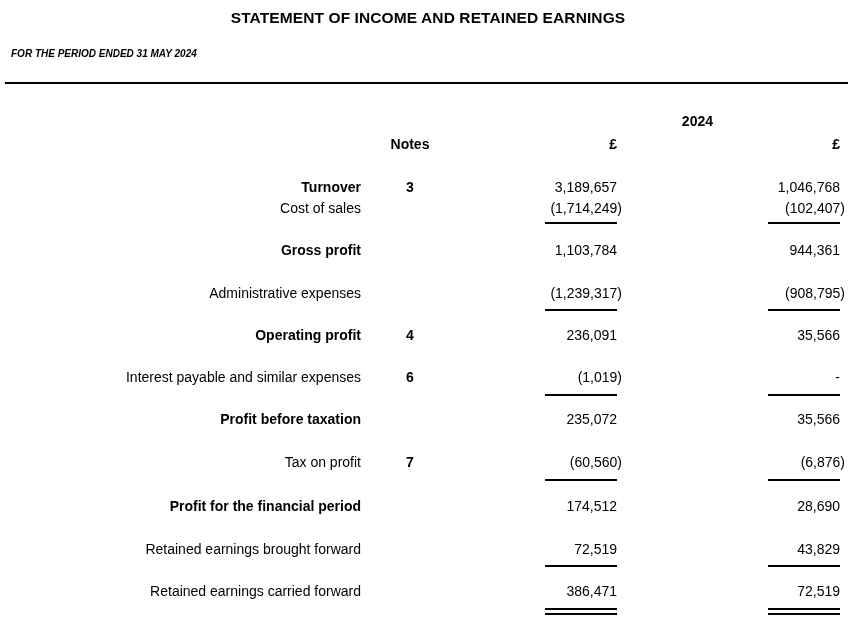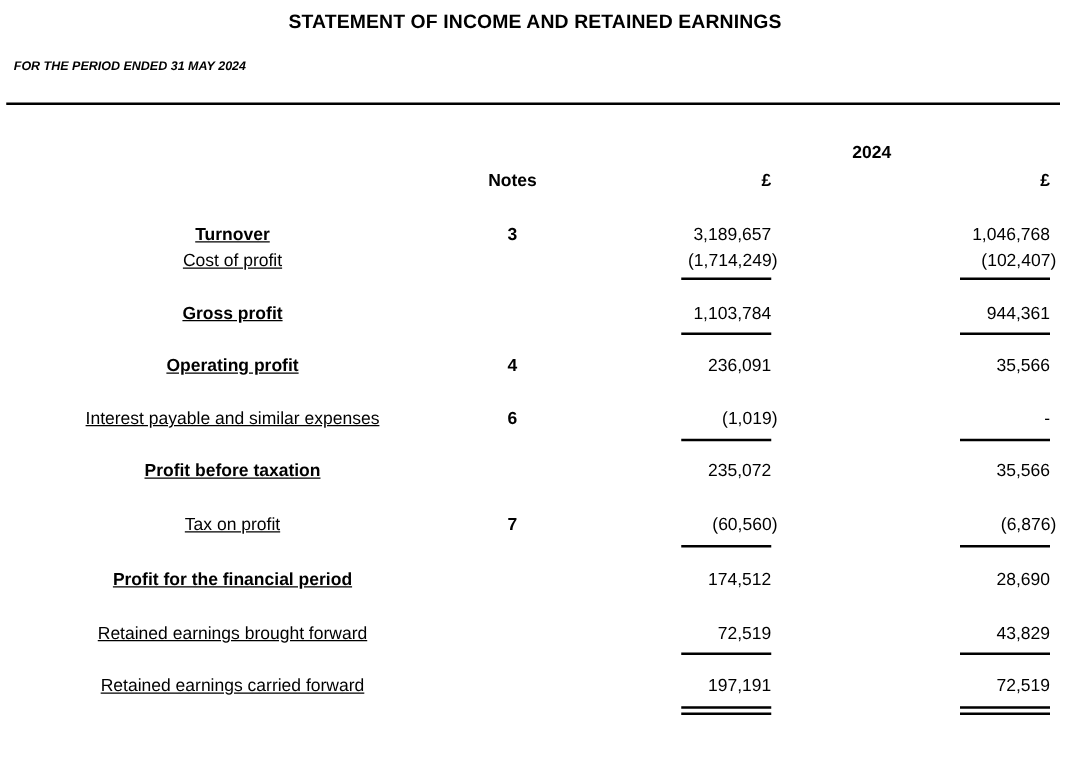--- a/index.html
+++ b/index.html
@@ -32,21 +32,21 @@
     border-top: 2px solid #000;
     margin: 19px -3px 0 -6px;
     height: 0;
   }
 
   .grid {
     display: grid;
     grid-template-columns: 350px 98px 164px 222px;
     font-size: 14px;
   }
-  .c-label { text-align: center; text-decoration: underline; }
+  .c-label { text-align: right; }
   .c-notes { text-align: center; font-weight: bold; }
   .c-amt  { text-align: right; padding-right: 6px; }
   .c-amt2 { text-align: right; padding-right: 5px; }
   .c-amt.hang  { padding-right: 1px; }  
   .c-amt2.hang { padding-right: 0; }
 
   .hdr { line-height: 23px; font-weight: bold; }
   .row { line-height: 21px; }
   .row.bold .c-label { font-weight: bold; }
 
@@ -98,21 +98,21 @@
   </div>
 
   <div class="grid row bold mt21">
     <div class="c-label">Turnover</div>
     <div class="c-notes">3</div>
     <div class="c-amt">3,189,657</div>
     <div class="c-amt2">1,046,768</div>
   </div>
 
   <div class="grid row">
-    <div class="c-label">Cost of profit</div>
+    <div class="c-label">Cost of sales</div>
     <div class="c-notes"></div>
     <div class="c-amt hang">(1,714,249)</div>
     <div class="c-amt2 hang">(102,407)</div>
   </div>
 
   <div class="grid h21">
     <div class="c-label"></div>
     <div class="c-notes"></div>
     <div class="c-amt">
         <div class="rule rt3"></div>
@@ -122,20 +122,26 @@
       </div>
   </div>
 
   <div class="grid row bold">
     <div class="c-label">Gross profit</div>
     <div class="c-notes"></div>
     <div class="c-amt">1,103,784</div>
     <div class="c-amt2">944,361</div>
   </div>
 
+  <div class="grid row mt22">
+    <div class="c-label">Administrative expenses</div>
+    <div class="c-notes"></div>
+    <div class="c-amt hang">(1,239,317)</div>
+    <div class="c-amt2 hang">(908,795)</div>
+  </div>
 
   <div class="grid h21">
     <div class="c-label"></div>
     <div class="c-notes"></div>
     <div class="c-amt">
         <div class="rule rt5"></div>
       </div>
     <div class="c-amt2">
         <div class="rule rt5"></div>
       </div>
@@ -212,21 +218,21 @@
         <div class="rule rt5"></div>
       </div>
     <div class="c-amt2">
         <div class="rule rt5"></div>
       </div>
   </div>
 
   <div class="grid row">
     <div class="c-label">Retained earnings carried forward</div>
     <div class="c-notes"></div>
-    <div class="c-amt">197,191</div>
+    <div class="c-amt">386,471</div>
     <div class="c-amt2">72,519</div>
   </div>
 
   <div class="grid mt6">
     <div class="c-label"></div>
     <div class="c-notes"></div>
     <div class="c-amt">
         <div class="dblrule"></div>
       </div>
     <div class="c-amt2">

